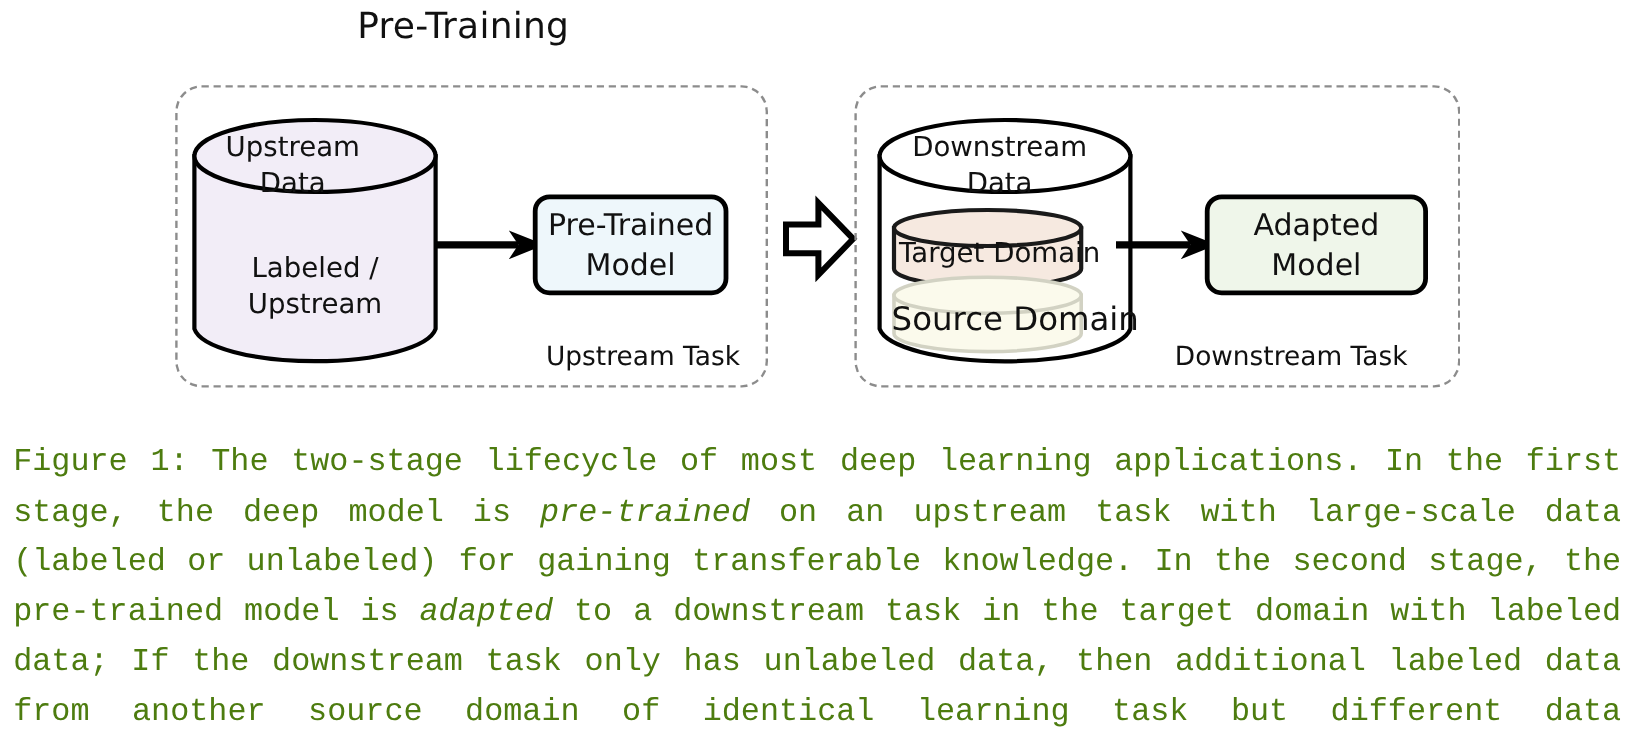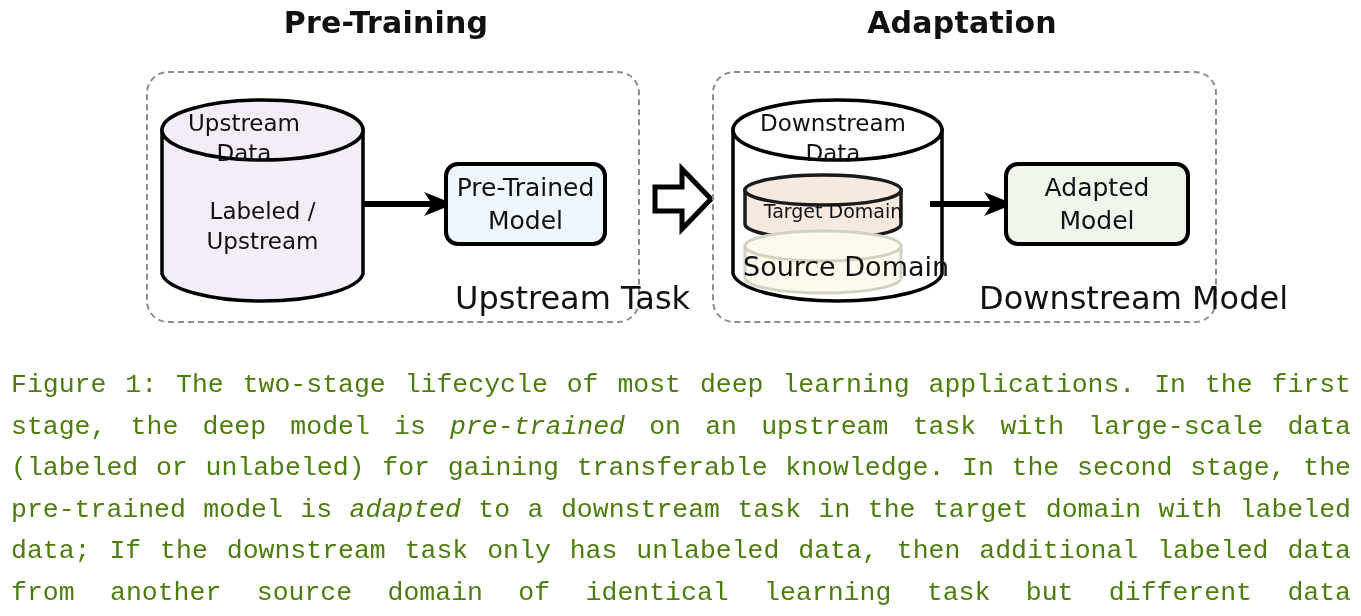--- a/index.html
+++ b/index.html
@@ -31,38 +31,38 @@
 
   .stage-title {
     position: absolute;
     font-family: "DejaVu Sans", sans-serif;
     font-size: 30px;
     line-height: 36px;
     letter-spacing: 0.2px;
     color: #111;
     text-align: center;
     white-space: nowrap;
-    font-weight: 700;
+    font-weight: 400;
   }
   #title-pretraining { left: 236px; top: 5px; width: 300px; }
   #title-adaptation  { left: 812px; top: 5px; width: 300px; }
 
   .dashed-panel {
     position: absolute;
     border: 2.5px dashed #8c8c8c;
     border-radius: 22px;
     box-sizing: border-box;
     background: transparent;
   }
   #panel-upstream   { left: 146px; top: 71px; width: 494px; height: 252px; }
   #panel-downstream { left: 712px; top: 71px; width: 505px; height: 252px; }
 
   .panel-caption {
     position: absolute;
-    font-size: 32px;
+    font-size: 22px;
     line-height: 28px;
     white-space: nowrap;
     color: #111;
     font-family: "DejaVu Sans", sans-serif;
   }
   #caption-upstream   { left: 455px; top: 284px; }
   #caption-downstream { left: 979px; top: 284px; }
 
   
   .cyl-svg { position: absolute; overflow: visible; }
@@ -72,23 +72,23 @@
   .cyl-label {
     position: absolute;
     text-align: center;
     font-size: 23px;
     line-height: 30px;
     color: #111;
     font-family: "DejaVu Sans", sans-serif;
     white-space: nowrap;
   }
   #lbl-upstream-top  { left: 160px; top: 108px; width: 168px; }
-  #lbl-upstream-body { left: 160px; top: 196px; width: 205px; }
+  #lbl-upstream-body { left: 160px; top: 209px; width: 205px; }
   #lbl-downstream-top{ left: 731px; top: 108px; width: 204px; }
-  #lbl-target-domain { left: 743px; top: 196px; width: 180px; font-size: 19px; }
+  #lbl-target-domain { left: 743px; top: 196px; width: 180px; font-size: 23px; }
   #lbl-source-domain { left: 743px; top: 252px; width: 180px; font-size: 27px; }
 
   
   .model-box {
     position: absolute;
     box-sizing: border-box;
     border: 4px solid #000;
     border-radius: 14px;
     display: flex;
     align-items: center;
@@ -125,21 +125,20 @@
   .caption i { font-style: italic; }
 </style>
 </head>
 <body>
 
 <div class="page">
 
   <div class="figure">
 
     <div class="stage-title" id="title-pretraining">Pre-Training</div>
-    <div class="stage-title" id="title-adaptation">Adaptation</div>
 
     <div class="dashed-panel" id="panel-upstream"></div>
 
     <svg class="cyl-svg" id="cyl-upstream-wrap" viewBox="0 0 205 208">
       <path d="M2,32 L2,176 A101,30 0 0 0 203,176 L203,32 Z" fill="#f2edf7" stroke="#000" stroke-width="3.5"></path>
       <ellipse cx="102.5" cy="32" rx="100.5" ry="30" fill="#f2edf7" stroke="#000" stroke-width="3.5"></ellipse>
     </svg>
     <div class="cyl-label" id="lbl-upstream-top">
       <div>Upstream</div>
       <div>Data</div>
@@ -192,21 +191,21 @@
       <path d="M84,16 L54,4 L62,16 L54,28 Z" fill="#000"></path>
     </svg>
 
     <div class="model-box" id="box-adapted" style="background:#eff6ea">
       <div>
         <div>Adapted</div>
         <div>Model</div>
       </div>
     </div>
 
-    <div class="panel-caption" id="caption-downstream">Downstream Model</div>
+    <div class="panel-caption" id="caption-downstream">Downstream Task</div>
 
   </div>
 
   <div class="caption">
     <span>Figure 1:</span><span> The two-stage lifecycle of most deep learning applications. In the first stage, the deep model is </span><i>pre-trained</i><span> on an upstream task with large-scale data (labeled or unlabeled) for gaining transferable knowledge. In the second stage, the pre-trained model is </span><i>adapted</i><span> to a downstream task in the target domain with labeled data; If the downstream task only has unlabeled data, then additional labeled data from another source domain of identical learning task but different data distribution will be used to improve performance.</span>
   </div>
 
 </div>
 
 </body></html>

